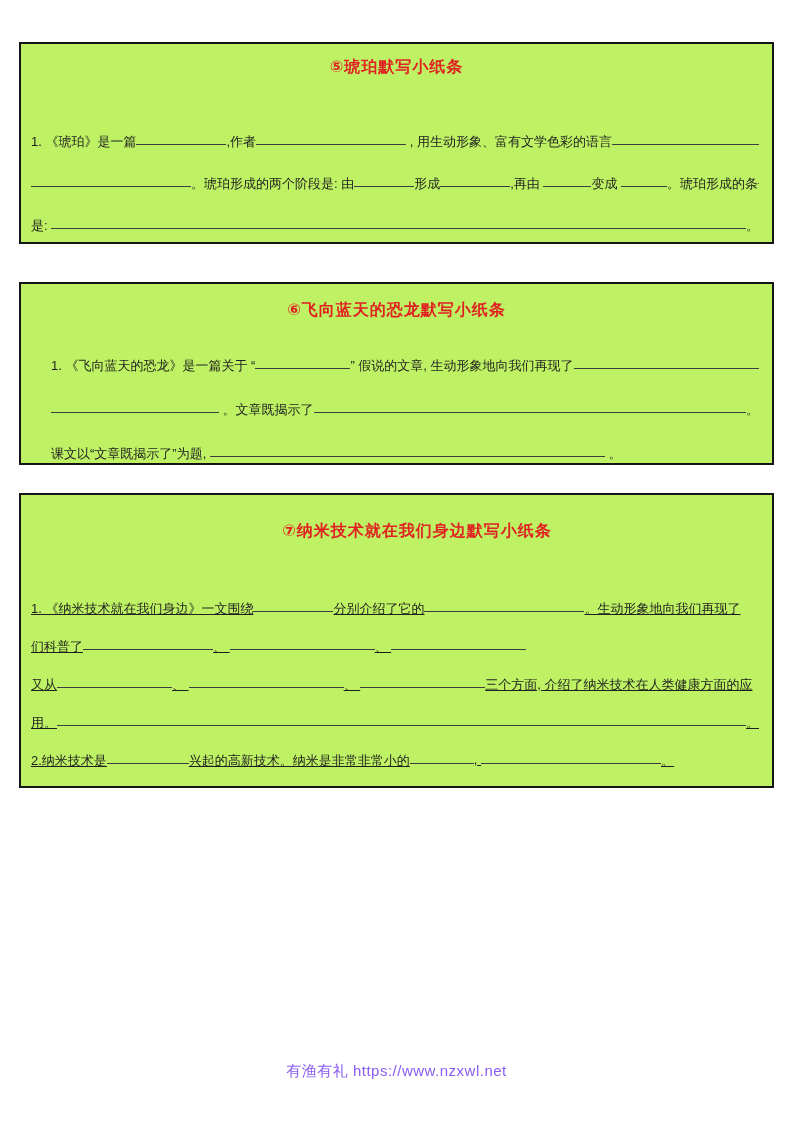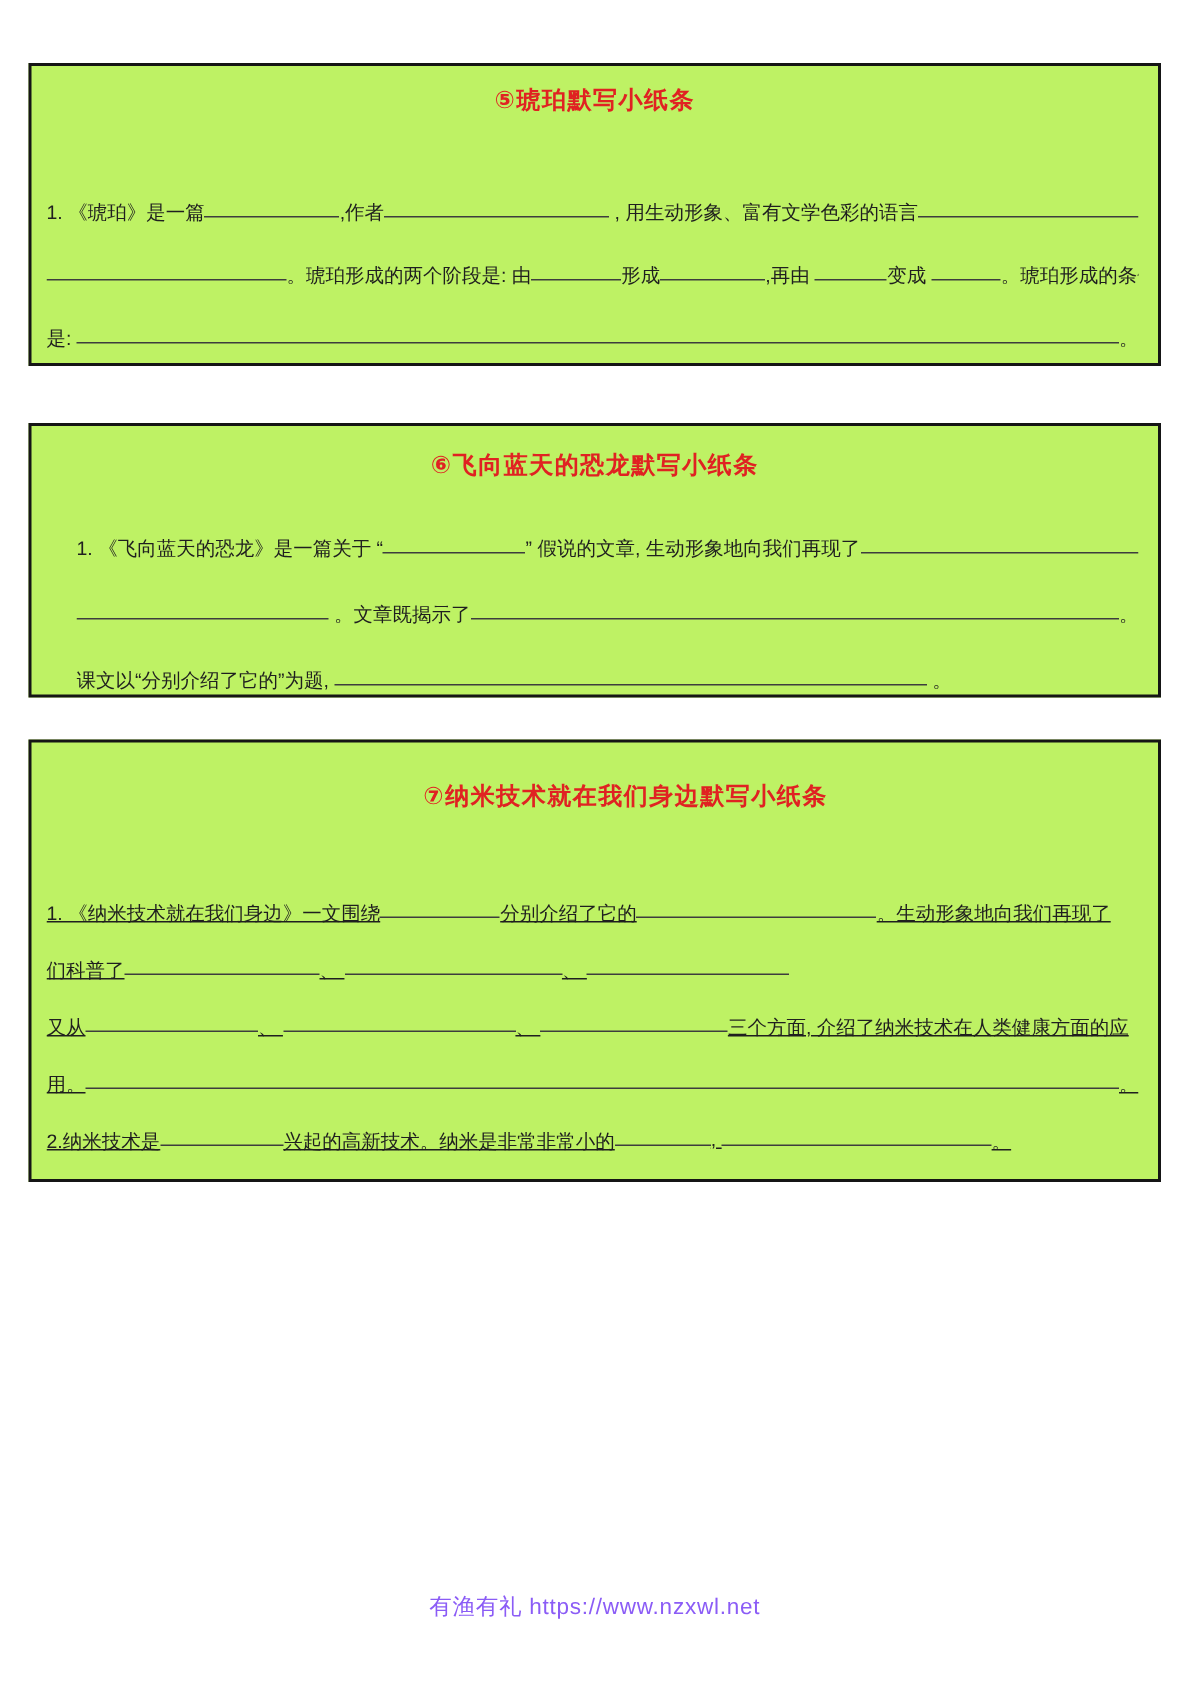--- a/index.html
+++ b/index.html
@@ -91,21 +91,21 @@
             <span class="t">” 假说的文章, 生动形象地向我们再现了</span>
             <span class="blank fill" style="border-bottom-color: rgb(61, 61, 61);"></span>
           </div>
           <div class="line">
             <span class="blank" style="width: 168px; border-bottom-color: rgb(61, 61, 61);"></span>
             <span class="t"> 。文章既揭示了</span>
             <span class="blank fill" style="border-bottom-color: rgb(61, 61, 61);"></span>
             <span class="t">。</span>
           </div>
           <div class="line">
-            <span class="t">课文以“分别介绍了它的”为题, </span>
+            <span class="t">课文以“文章既揭示了”为题, </span>
             <span class="blank" style="width: 395px; border-bottom-color: rgb(61, 61, 61);"></span>
             <span class="t"> 。</span>
           </div>
         </div>
       </section>
       <section class="box s3">
         <div class="title" style="color: rgb(224, 34, 34);">⑦纳米技术就在我们身边默写小纸条</div>
         <div class="content">
           <div class="line">
             <span class="t">1. 《纳米技术就在我们身边》一文围绕</span>

